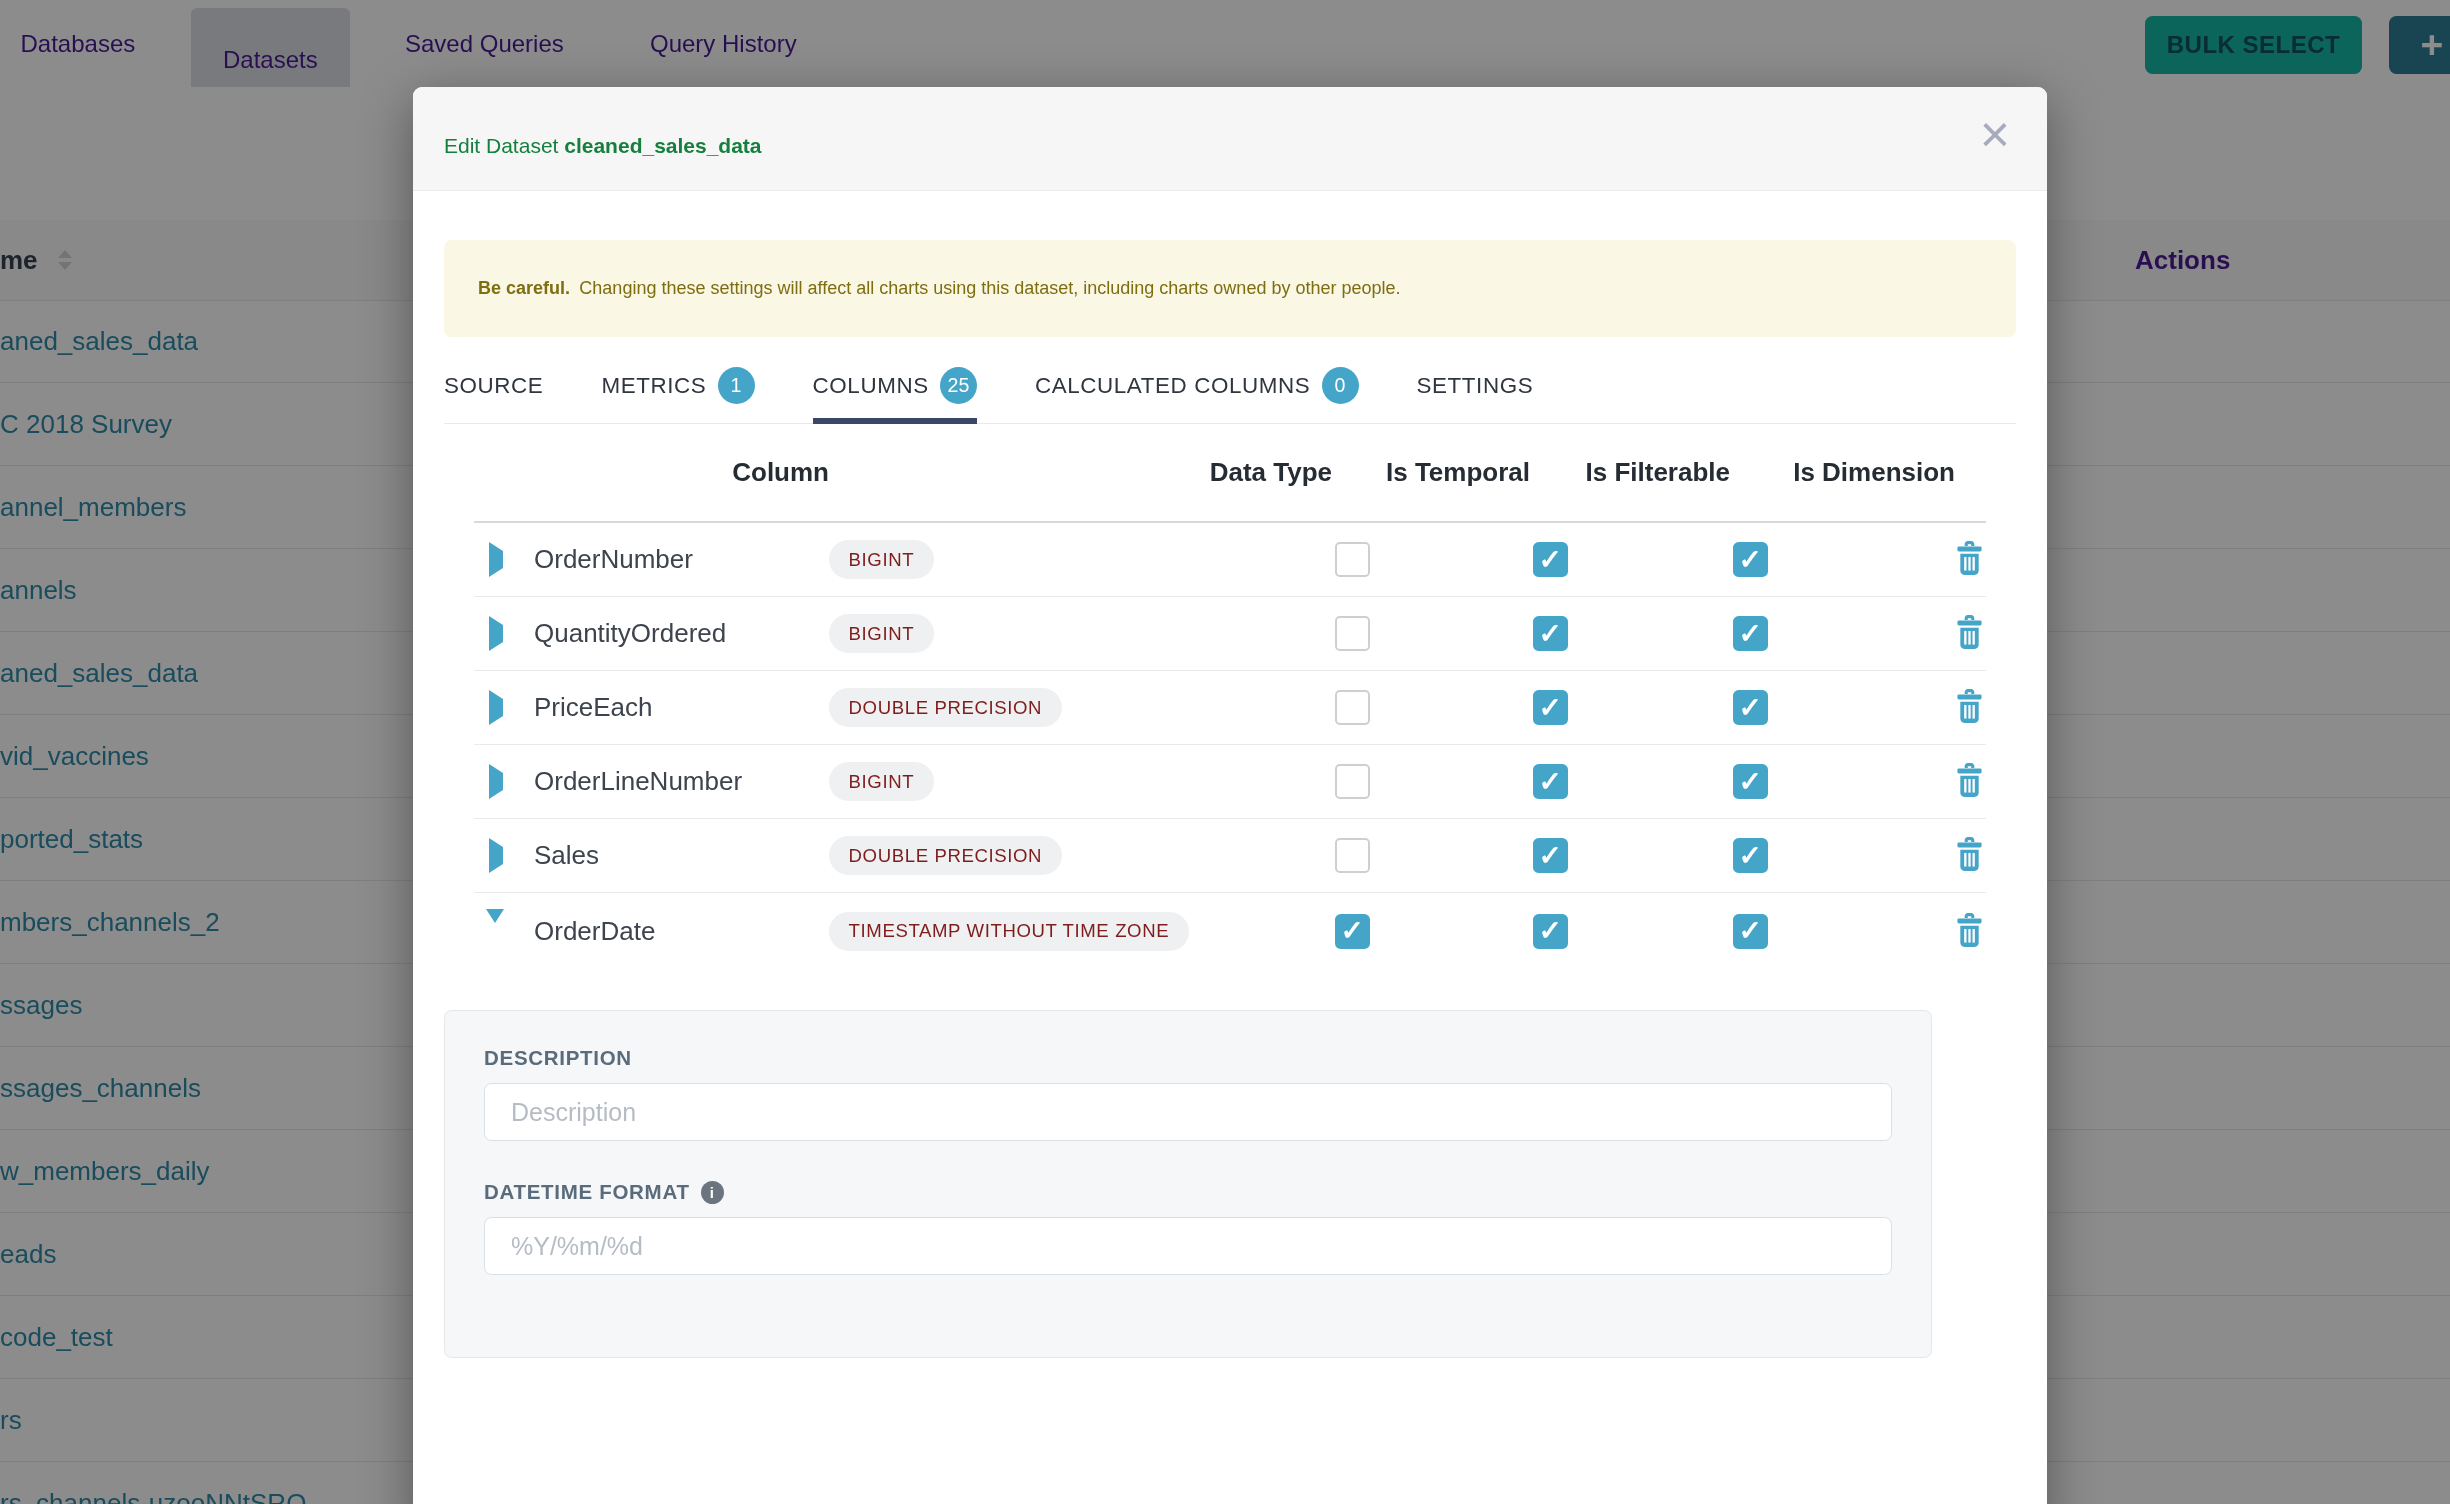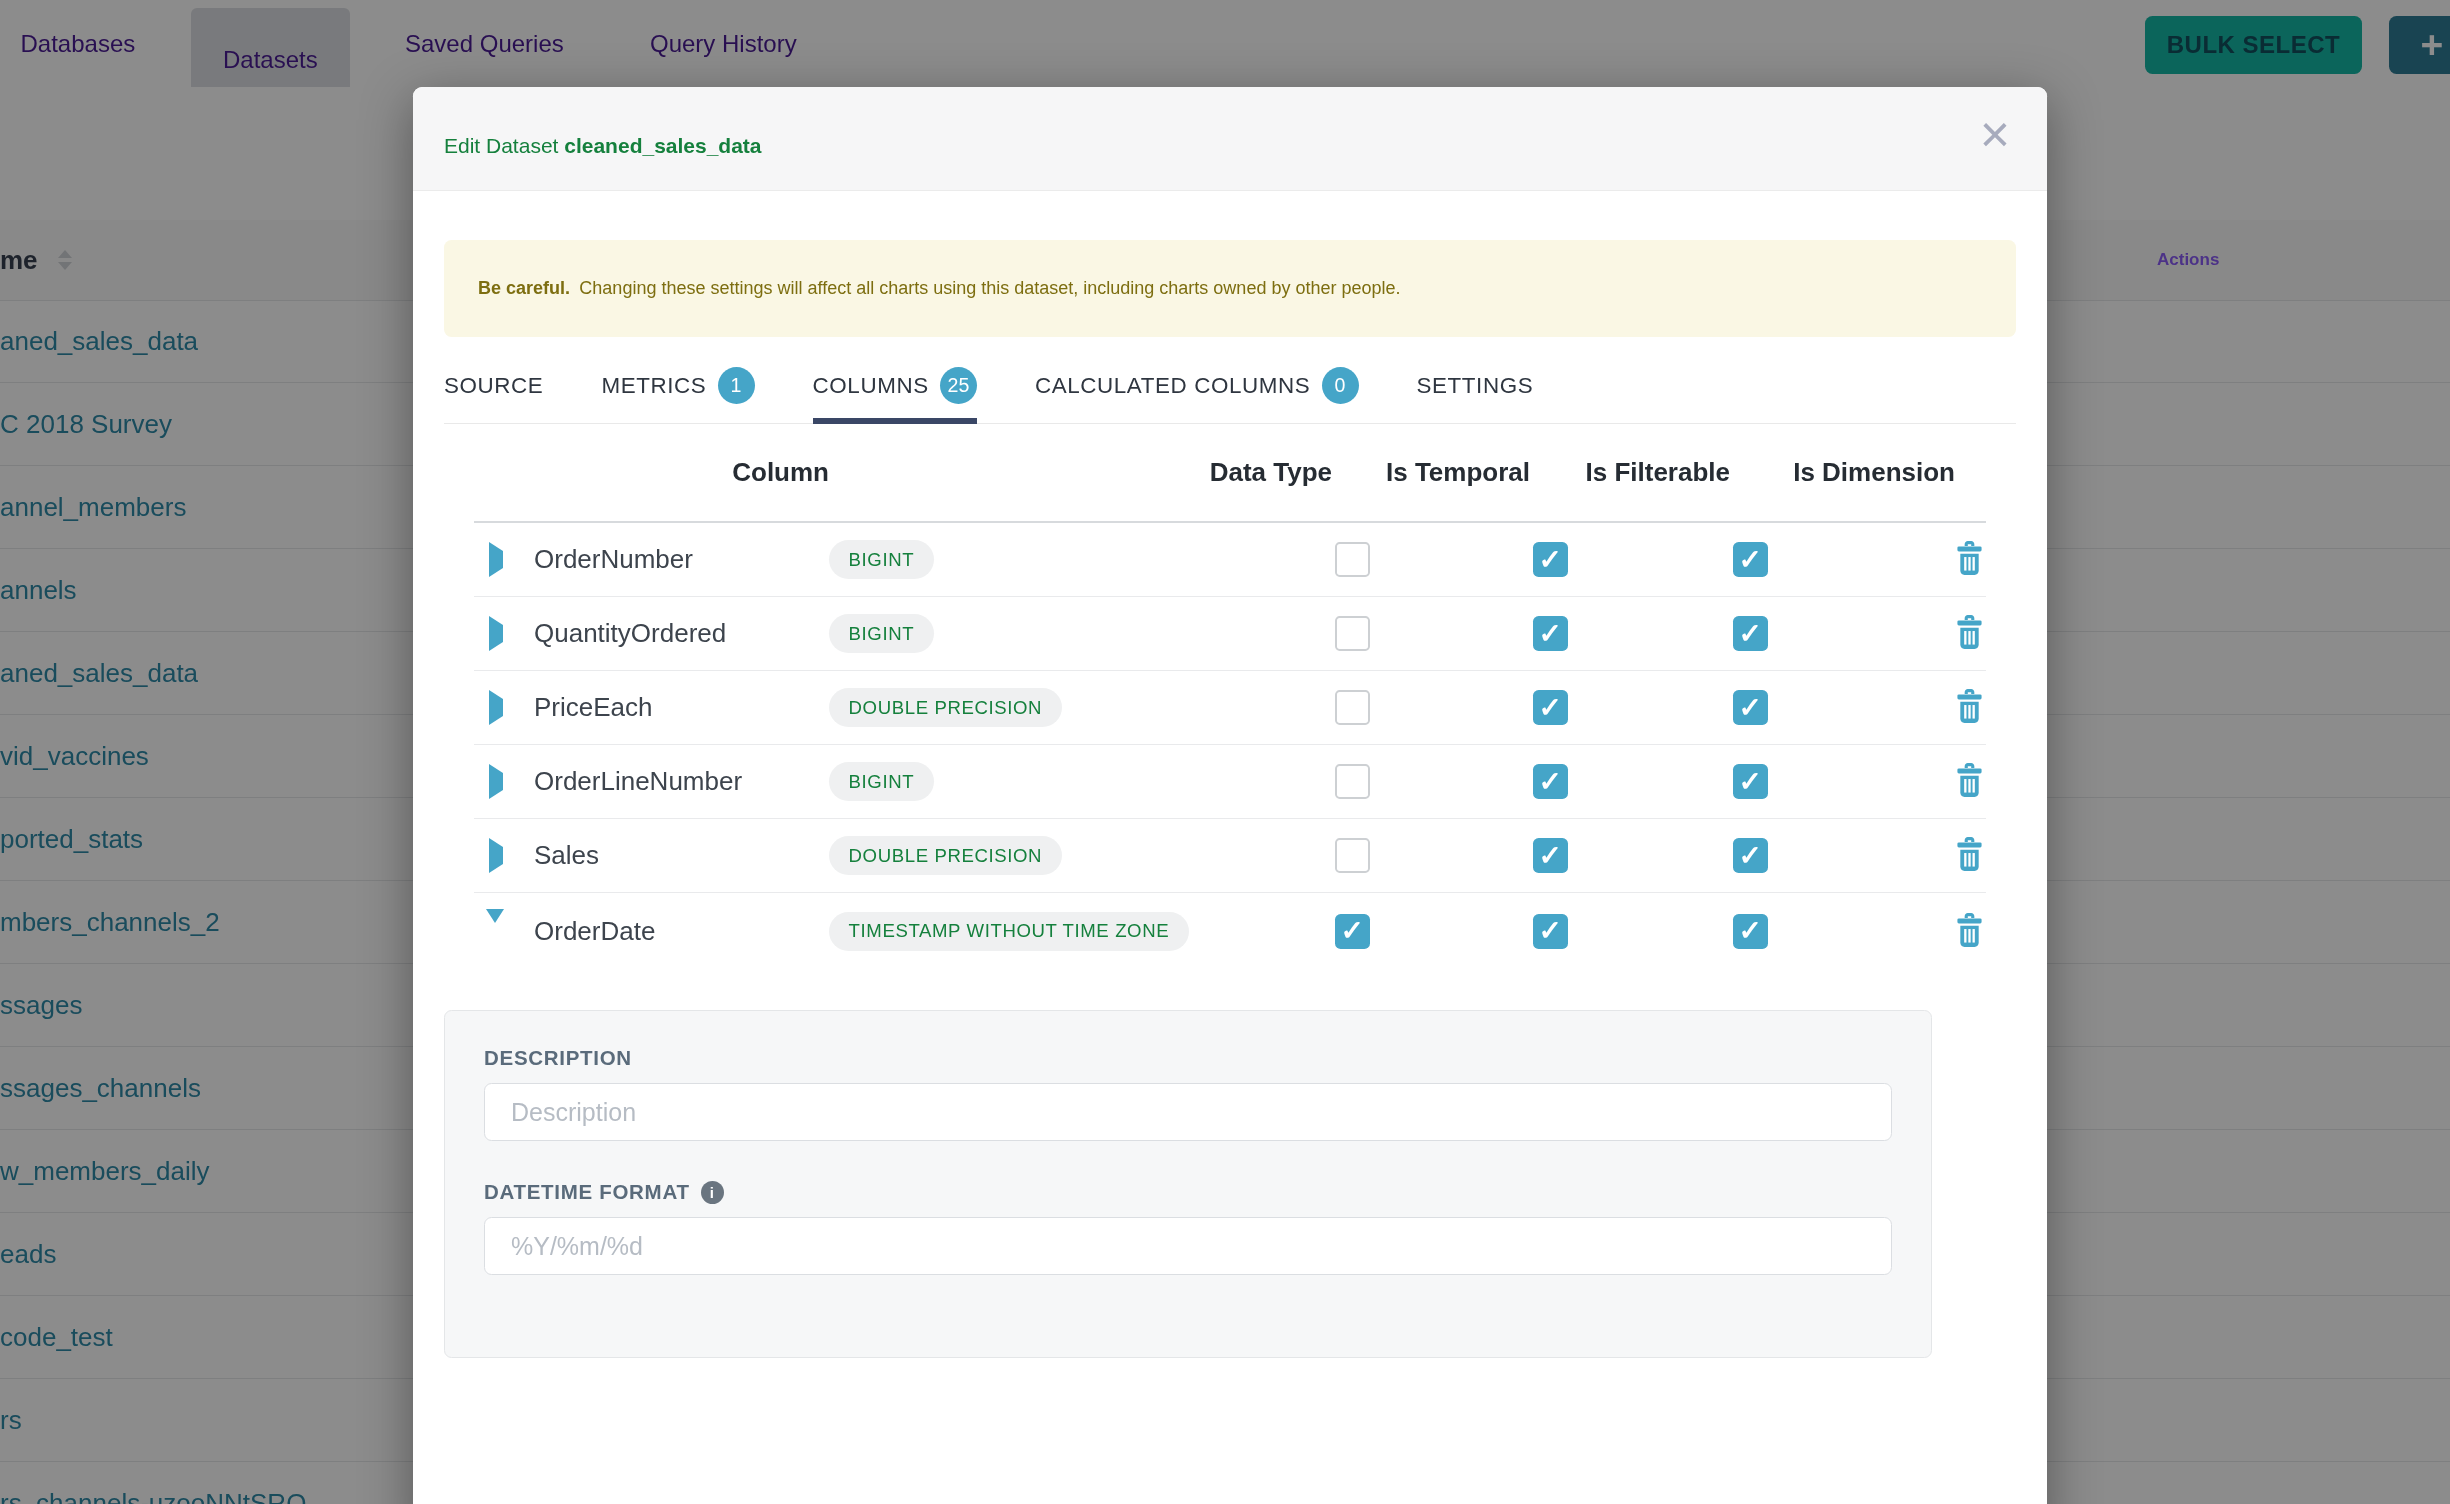--- a/index.html
+++ b/index.html
@@ -27,21 +27,21 @@
   .fr-caret-b{position:absolute;left:347px;top:152px;}
 
   .bg-thead{position:absolute;left:0;top:220px;width:2450px;height:80px;background:#fafafa;
     border-bottom:0.9px solid #e6e8ea;}
   .bg-th-name{position:absolute;left:0;top:0;height:80px;display:flex;align-items:center;
     font-size:26px;font-weight:700;color:#374151;}
   .sort-icon{display:inline-flex;flex-direction:column;gap:4.7px;margin-left:20.5px;cursor:pointer;}
   .sort-icon .up{width:0;height:0;border-left:7.5px solid transparent;border-right:7.5px solid transparent;border-bottom:8.4px solid #d0d3d7;}
   .sort-icon .dn{width:0;height:0;border-left:7.5px solid transparent;border-right:7.5px solid transparent;border-top:8.4px solid #d0d3d7;}
   .bg-th-actions{position:absolute;left:2135px;top:0;height:80px;display:flex;align-items:center;
-    font-size:17px;font-weight:700;color:#8b5cf6;margin-left:22px;}
+    font-size:26px;font-weight:700;color:#4c1d95;}
   #bg-rows{position:absolute;left:0;top:300px;width:2450px;}
   .bg-row{height:82px;border-bottom:0.9px solid #e6e8ea;display:flex;align-items:center;}
   .bg-link{font-size:26px;color:#2f8aa8;cursor:pointer;white-space:nowrap;}
 
   
   .overlay{position:absolute;left:0;top:0;width:2450px;height:1505px;background:rgba(0,0,0,0.45);}
 
   
   .modal{position:absolute;left:413px;top:87px;width:1634px;height:1454px;background:#ffffff;
     border-radius:9.3px 9.3px 0 0;box-shadow:0 13px 52px rgba(0,0,0,0.38);}
@@ -71,21 +71,21 @@
   .cols-head span{font-size:26px;font-weight:600;color:#262c33;}
   .col-row{display:grid;grid-template-columns:60px 295px 503px 198px 200px 225px 34px;
     height:73px;align-items:center;border-bottom:0.9px solid #e9eaec;}
   .col-row.last{border-bottom:none;height:76px;}
   .caret-r{width:0;height:0;border-top:9.3px solid transparent;border-bottom:9.3px solid transparent;
     border-left:14px solid #45a5c8;margin-left:15px;cursor:pointer;}
   .caret-d{width:0;height:0;border-left:9.3px solid transparent;border-right:9.3px solid transparent;
     border-top:14px solid #45a5c8;margin-left:12px;cursor:pointer;}
   .col-name{font-size:26px;color:#3d444d;}
   .type-pill{display:inline-block;background:#eff0f1;border-radius:931px;padding:8.4px 19.6px;
-    font-size:18.6px;letter-spacing:0.6px;color:#15803d;white-space:nowrap;}
+    font-size:18.6px;letter-spacing:0.6px;color:#7f1d1d;white-space:nowrap;}
   .checkbox{width:35px;height:35px;box-sizing:border-box;border-radius:4.7px;margin-left:2.8px;
     background:#fff;border:2.8px solid #cdd0d3;cursor:pointer;display:flex;align-items:center;justify-content:center;}
   .checkbox.checked{background:#45a5c8;border:none;border-radius:5.6px;}
   .checkbox.checked::after{content:"✓";color:#fff;font-size:28px;font-weight:700;line-height:1;}
   .trash-btn{background:none;border:none;padding:0;margin:0;cursor:pointer;display:flex;align-items:center;}
 
   .detail-panel{margin-top:41px;width:1488px;box-sizing:border-box;background:#f6f7f8;
     border:0.9px solid #e4e6e8;border-radius:7.5px;padding:35px 39px 82px 39px;}
   .field-group{margin-bottom:39px;}
   .field-group:last-child{margin-bottom:0;}

